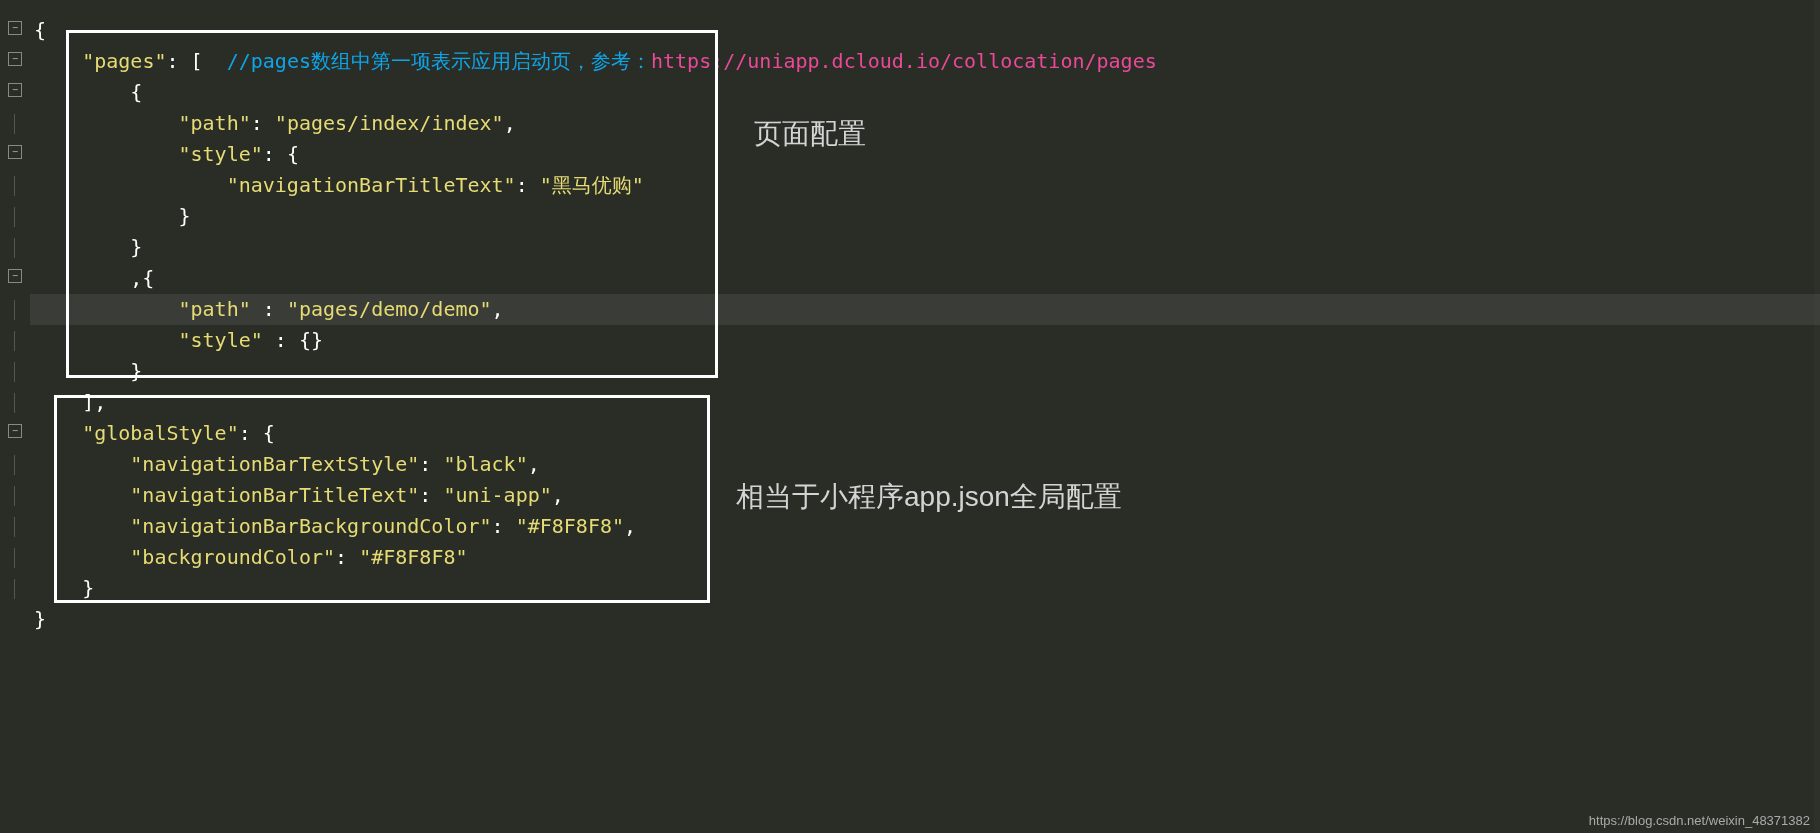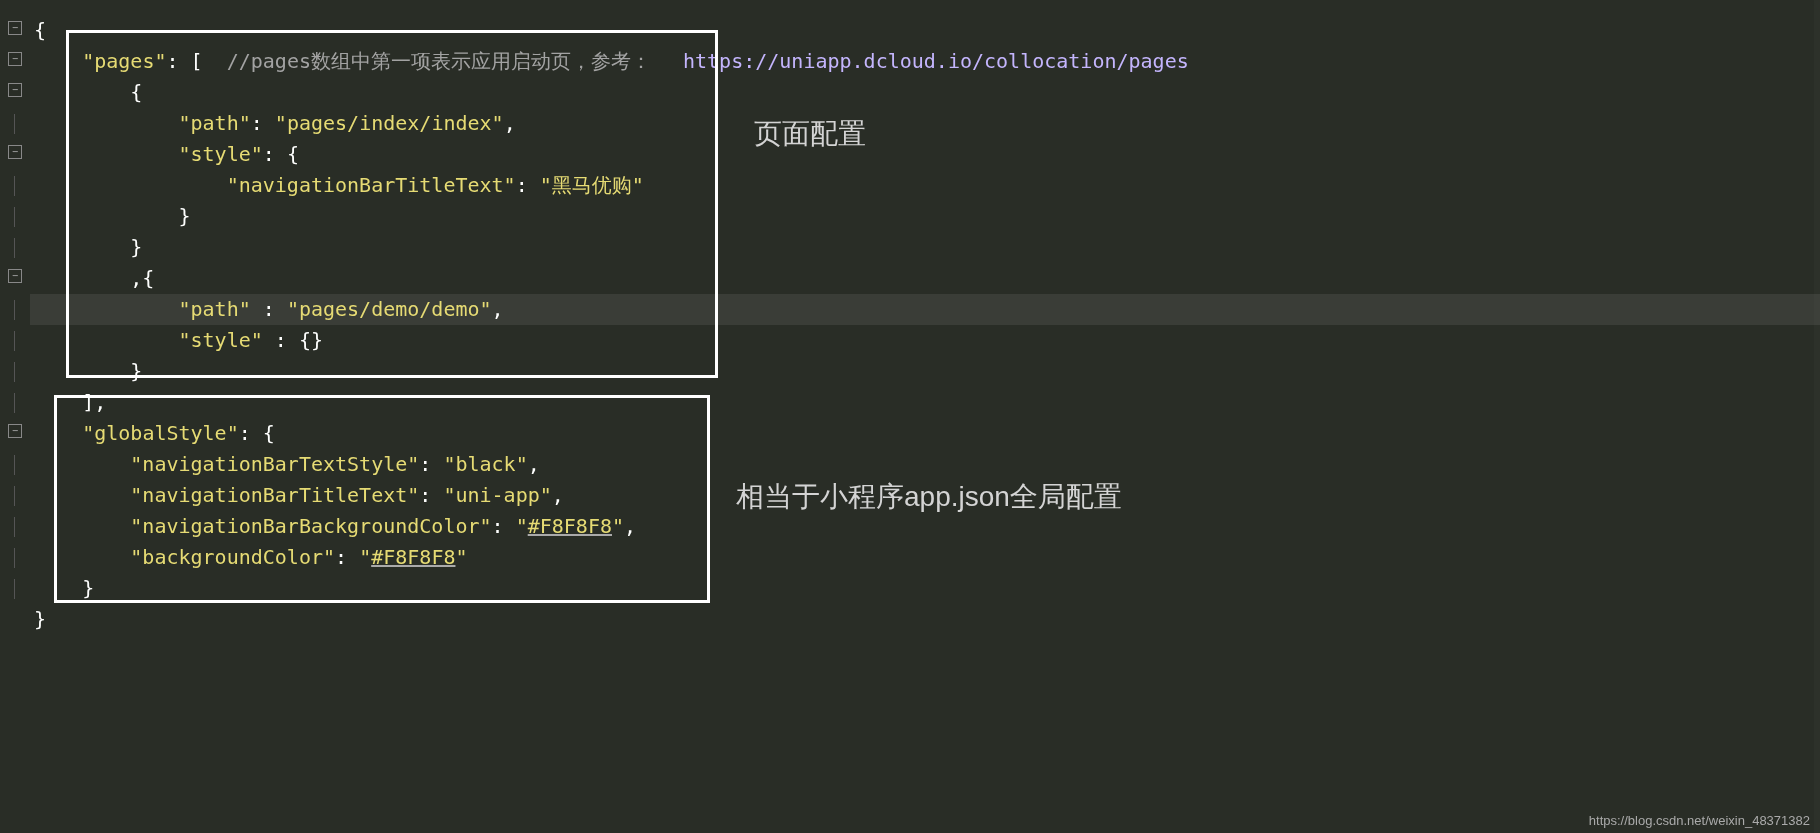--- a/index.html
+++ b/index.html
@@ -55,23 +55,23 @@
     white-space: pre;
     padding-left: 4px;
     position: relative;
   }
   .line.highlighted {
     background: #3a3d37;
   }
   .tok-punct { color: #fefffe; }
   .tok-key { color: #e6db74; }
   .tok-string { color: #e6db74; }
-  .tok-comment { color: #a3a3a3; margin-top: 12px; }
-  .tok-url { color: #c4b5fd; margin-left: 32px; }
-  .underline { text-decoration: underline; text-decoration-color: #aaa; }
+  .tok-comment { color: #0ea5e9; margin-top: 12px; }
+  .tok-url { color: #ec4899; }
+  .underline { text-decoration-color: #aaa; }
 
   .annotation-box {
     position: absolute;
     border: 3px solid #ffffff;
     pointer-events: none;
   }
   .box1 { left: 66px; top: 30px; width: 652px; height: 348px; }
   .box2 { left: 54px; top: 395px; width: 656px; height: 208px; }
 
   .label {

